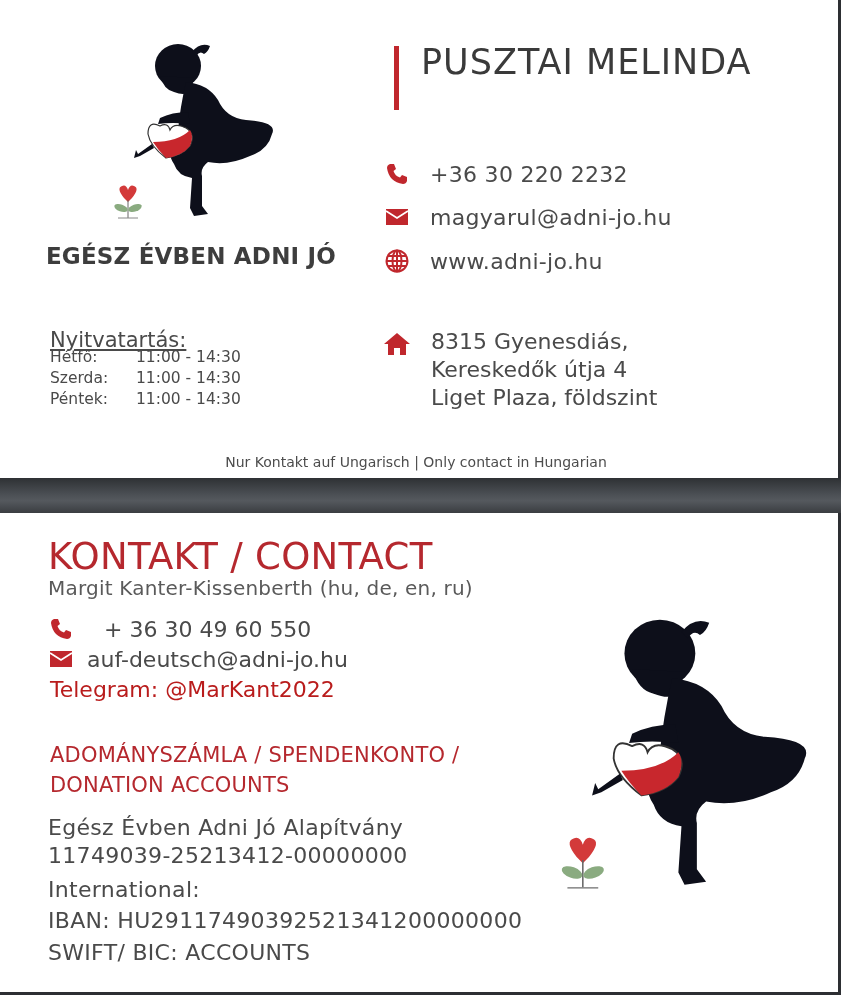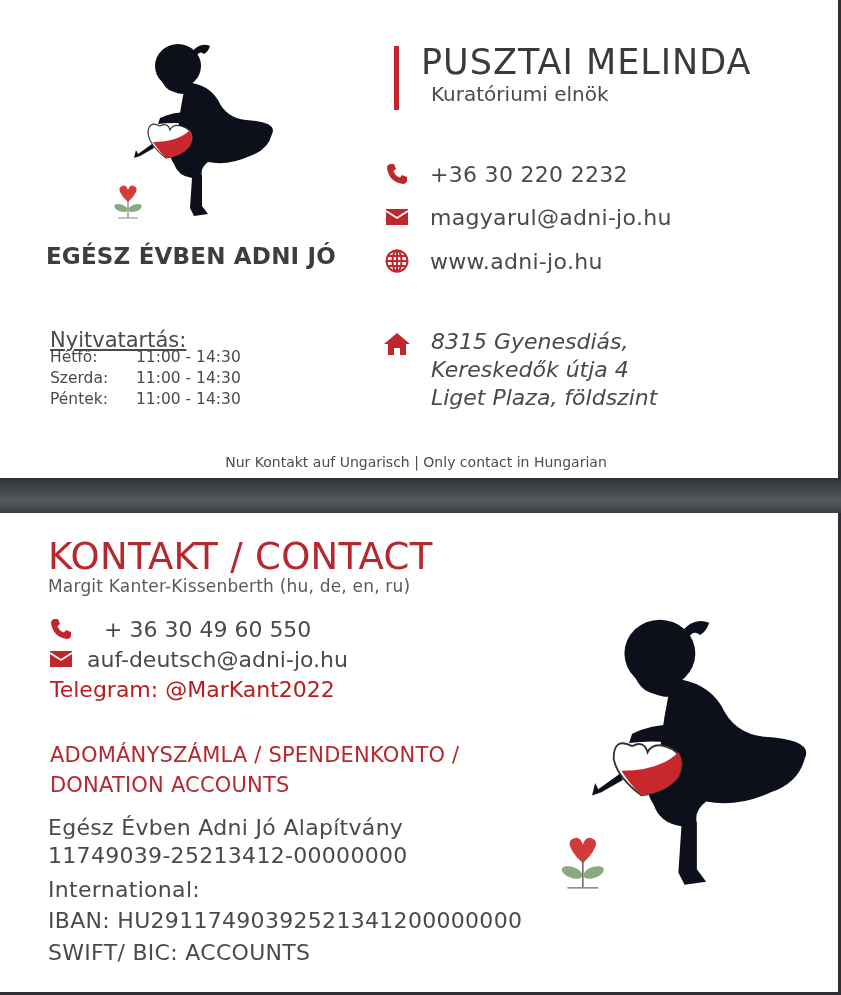--- a/index.html
+++ b/index.html
@@ -27,28 +27,28 @@
     .hours-row .time { }
 
     .accent-bar { left: 394px; top: 46px; width: 5px; height: 64px; background: #c0272d; }
     .person-name { left: 421px; top: 42px; font-size: 35px; font-weight: normal; color: #3a3a3a; letter-spacing: 1px; font-family: "DejaVu Sans", sans-serif; }
     .person-title { left: 431px; top: 82px; font-size: 20px; color: #4a4a4a; }
 
     .icon { width: 26px; height: 26px; display: flex; align-items: center; justify-content: center; }
     .contact-line { left: 384px; display: flex; align-items: center; }
     .contact-line .text { margin-left: 20px; font-size: 22px; color: #4a4a4a; letter-spacing: 0.3px; }
 
-    .address { left: 431px; top: 328px; font-size: 22px; line-height: 28px; color: #4a4a4a; font-style: italic; }
+    .address { left: 431px; top: 328px; font-size: 22px; line-height: 28px; color: #4a4a4a; }
     .home-icon-wrap { left: 384px; top: 331px; }
 
     .front-note { left: 16px; width: 800px; top: 454px; text-align: center; font-size: 14px; color: #4c4c4c; }
 
     
     .kontakt-title { left: 48px; top: 535px; font-size: 37px; color: #b5282e; letter-spacing: 0.3px; }
-    .kontakt-person { left: 48px; top: 576px; font-size: 17px; color: #5a5a5a; letter-spacing: 0.2px; }
+    .kontakt-person { left: 48px; top: 576px; font-size: 20px; color: #5a5a5a; letter-spacing: 0.2px; }
     .back-line { left: 48px; display: flex; align-items: center; }
     .back-line .text { font-size: 22px; color: #4a4a4a; }
     .telegram { left: 50px; top: 677px; font-size: 22px; color: #b91c1c; }
 
     .donation-title { left: 50px; top: 740px; font-size: 21px; line-height: 30px; color: #b5282e; letter-spacing: 0.2px; }
     .donation-info { left: 48px; font-size: 22px; color: #4a4a4a; letter-spacing: 0.3px; }
 
     .logo-back { left: 552px; top: 608px; width: 262px; height: 290px; }
   </style>
 </head>
@@ -91,21 +91,20 @@
     <span class="day">Szerda:</span>
     <span class="time">11:00 - 14:30</span>
   </div>
   <div class="abs hours-row" style="top:390px">
     <span class="day">Péntek:</span>
     <span class="time">11:00 - 14:30</span>
   </div>
 
   <div class="abs accent-bar"></div>
   <div class="abs person-name">PUSZTAI MELINDA</div>
-  <div class="abs person-title">Kuratóriumi elnök</div>
 
   <div class="abs contact-line" style="top:161px">
     <span class="icon">
       <svg width="24" height="24" viewBox="0 0 24 24">
           <path d="M5 2 L9 2 L11 7 L8.5 9 Q10 14 15 15.5 L17 13 L22 15 L22 19 Q21 22 18 22 Q4 20 2 6 Q2 3 5 2 Z" fill="#c0272d"></path>
         </svg>
     </span>
     <span class="text">+36 30 220 2232</span>
   </div>
   <div class="abs contact-line" style="top:204px">

